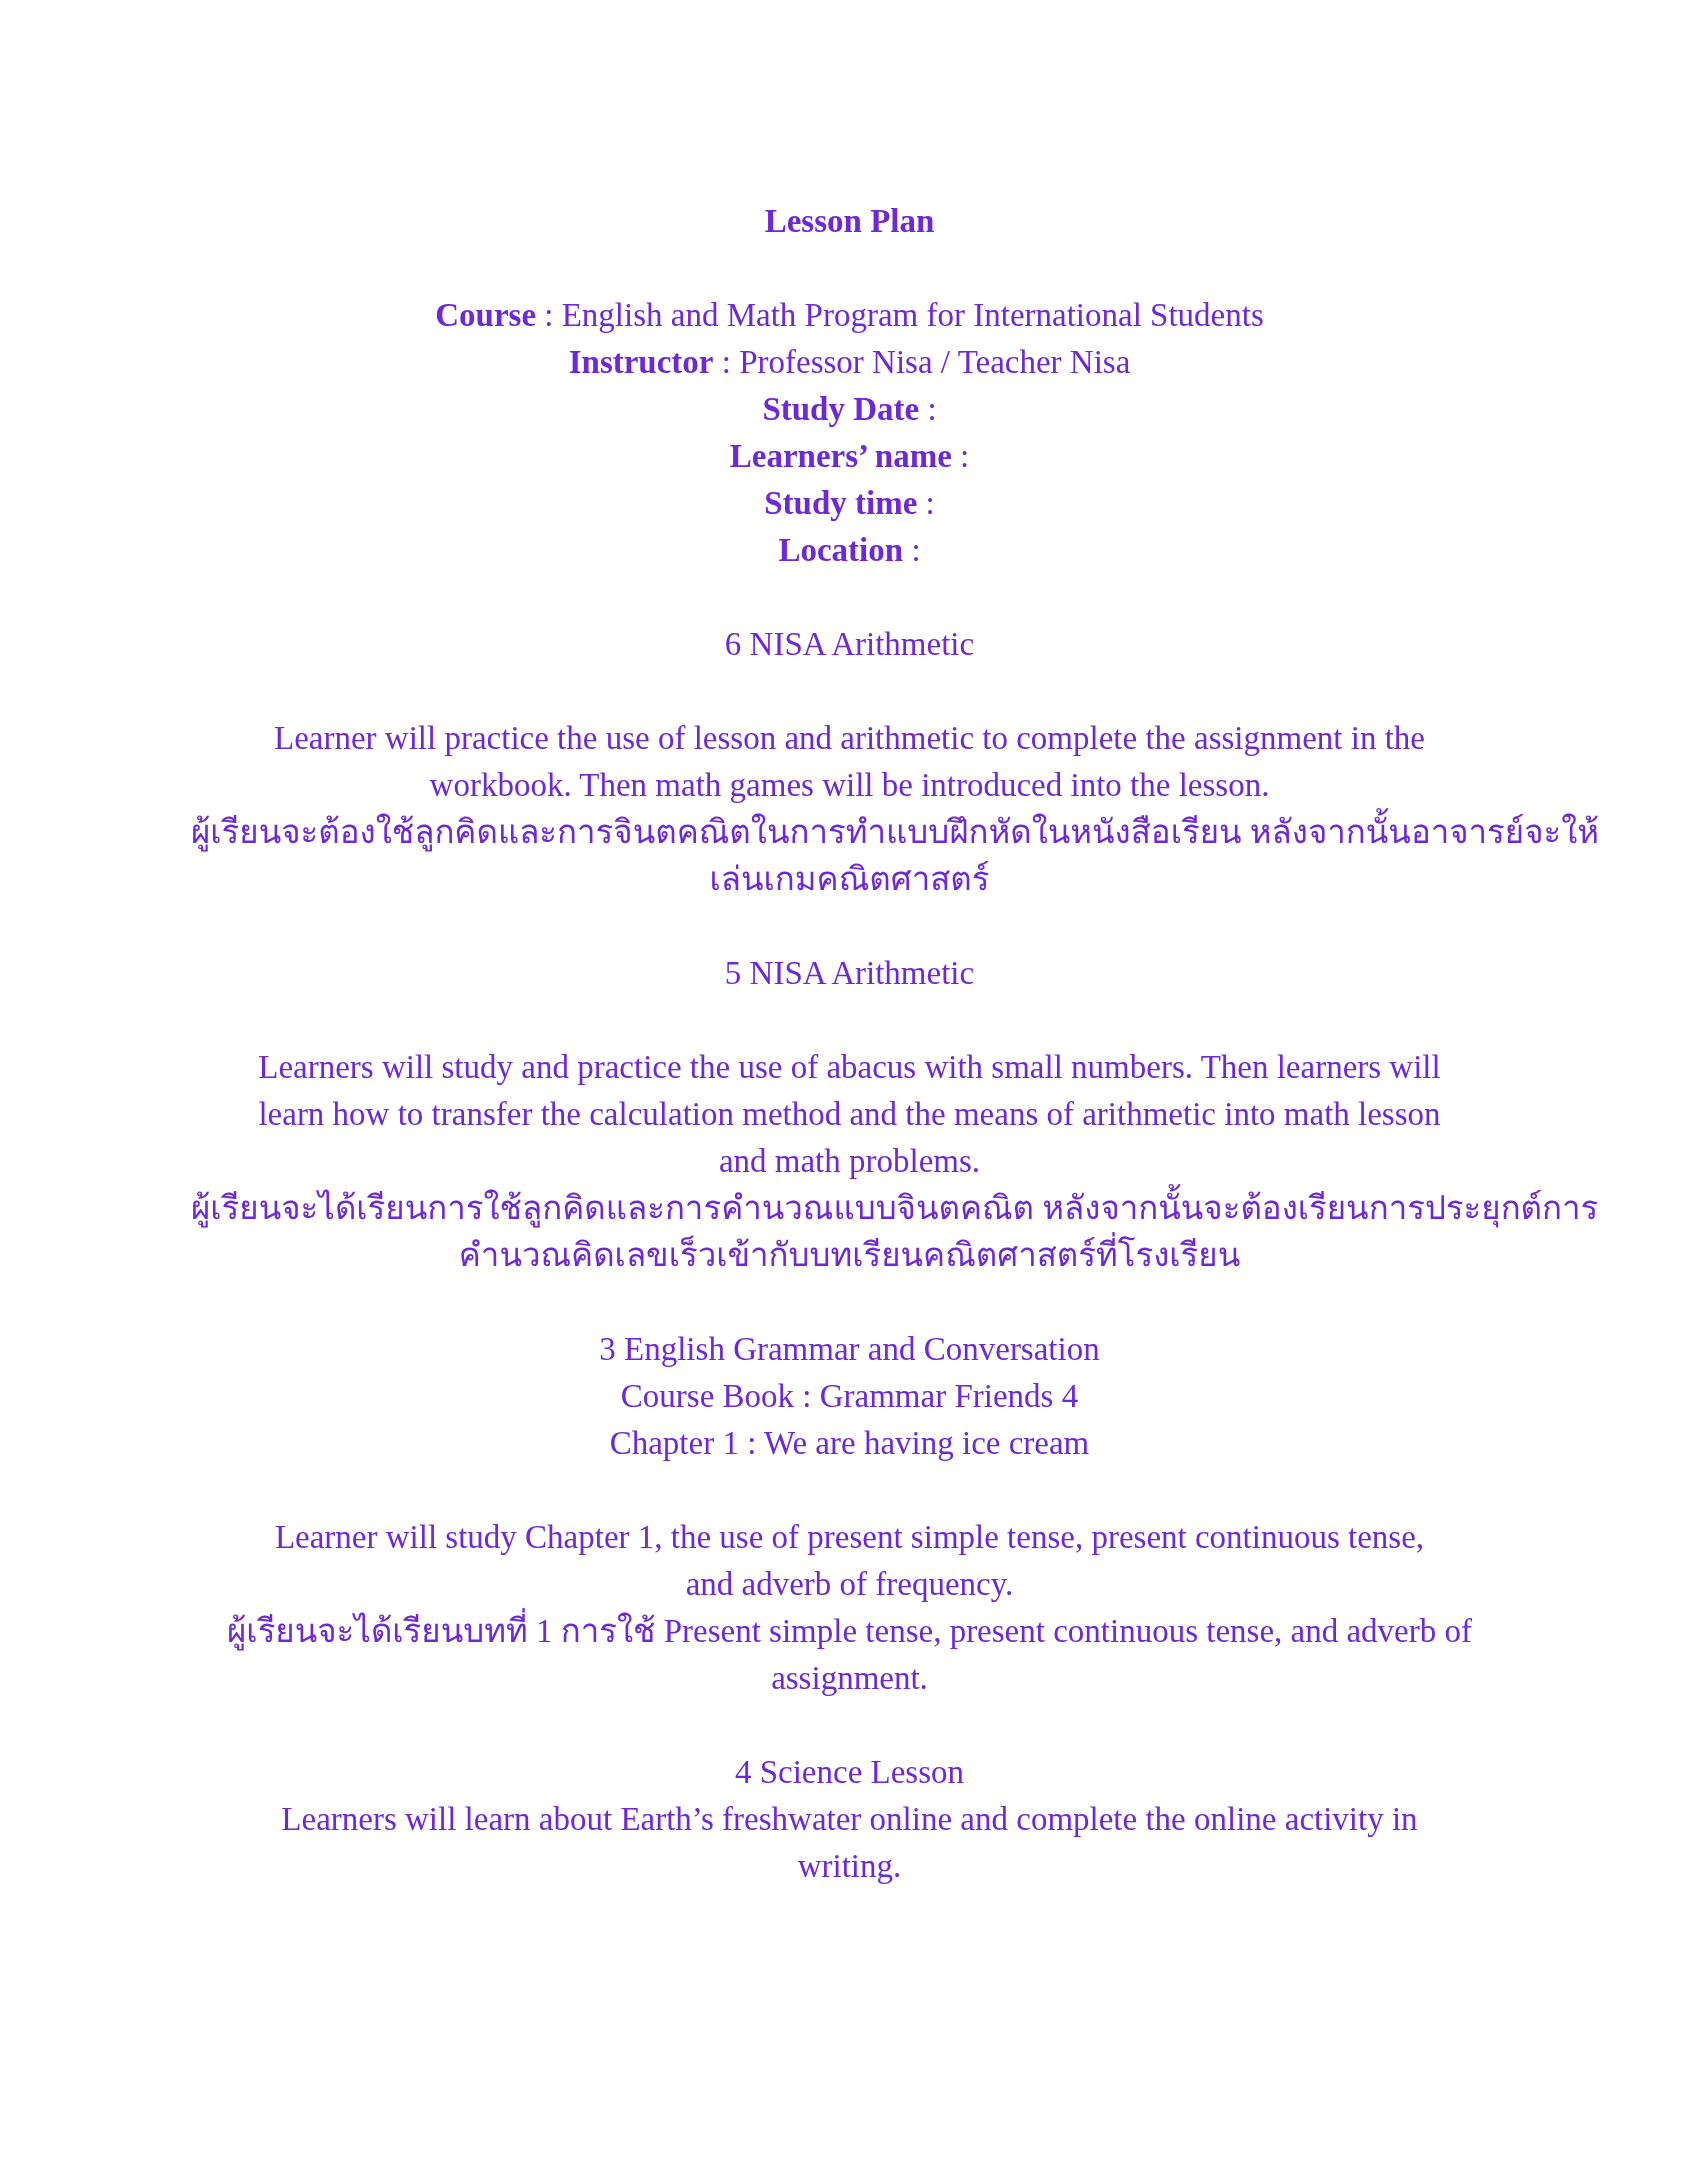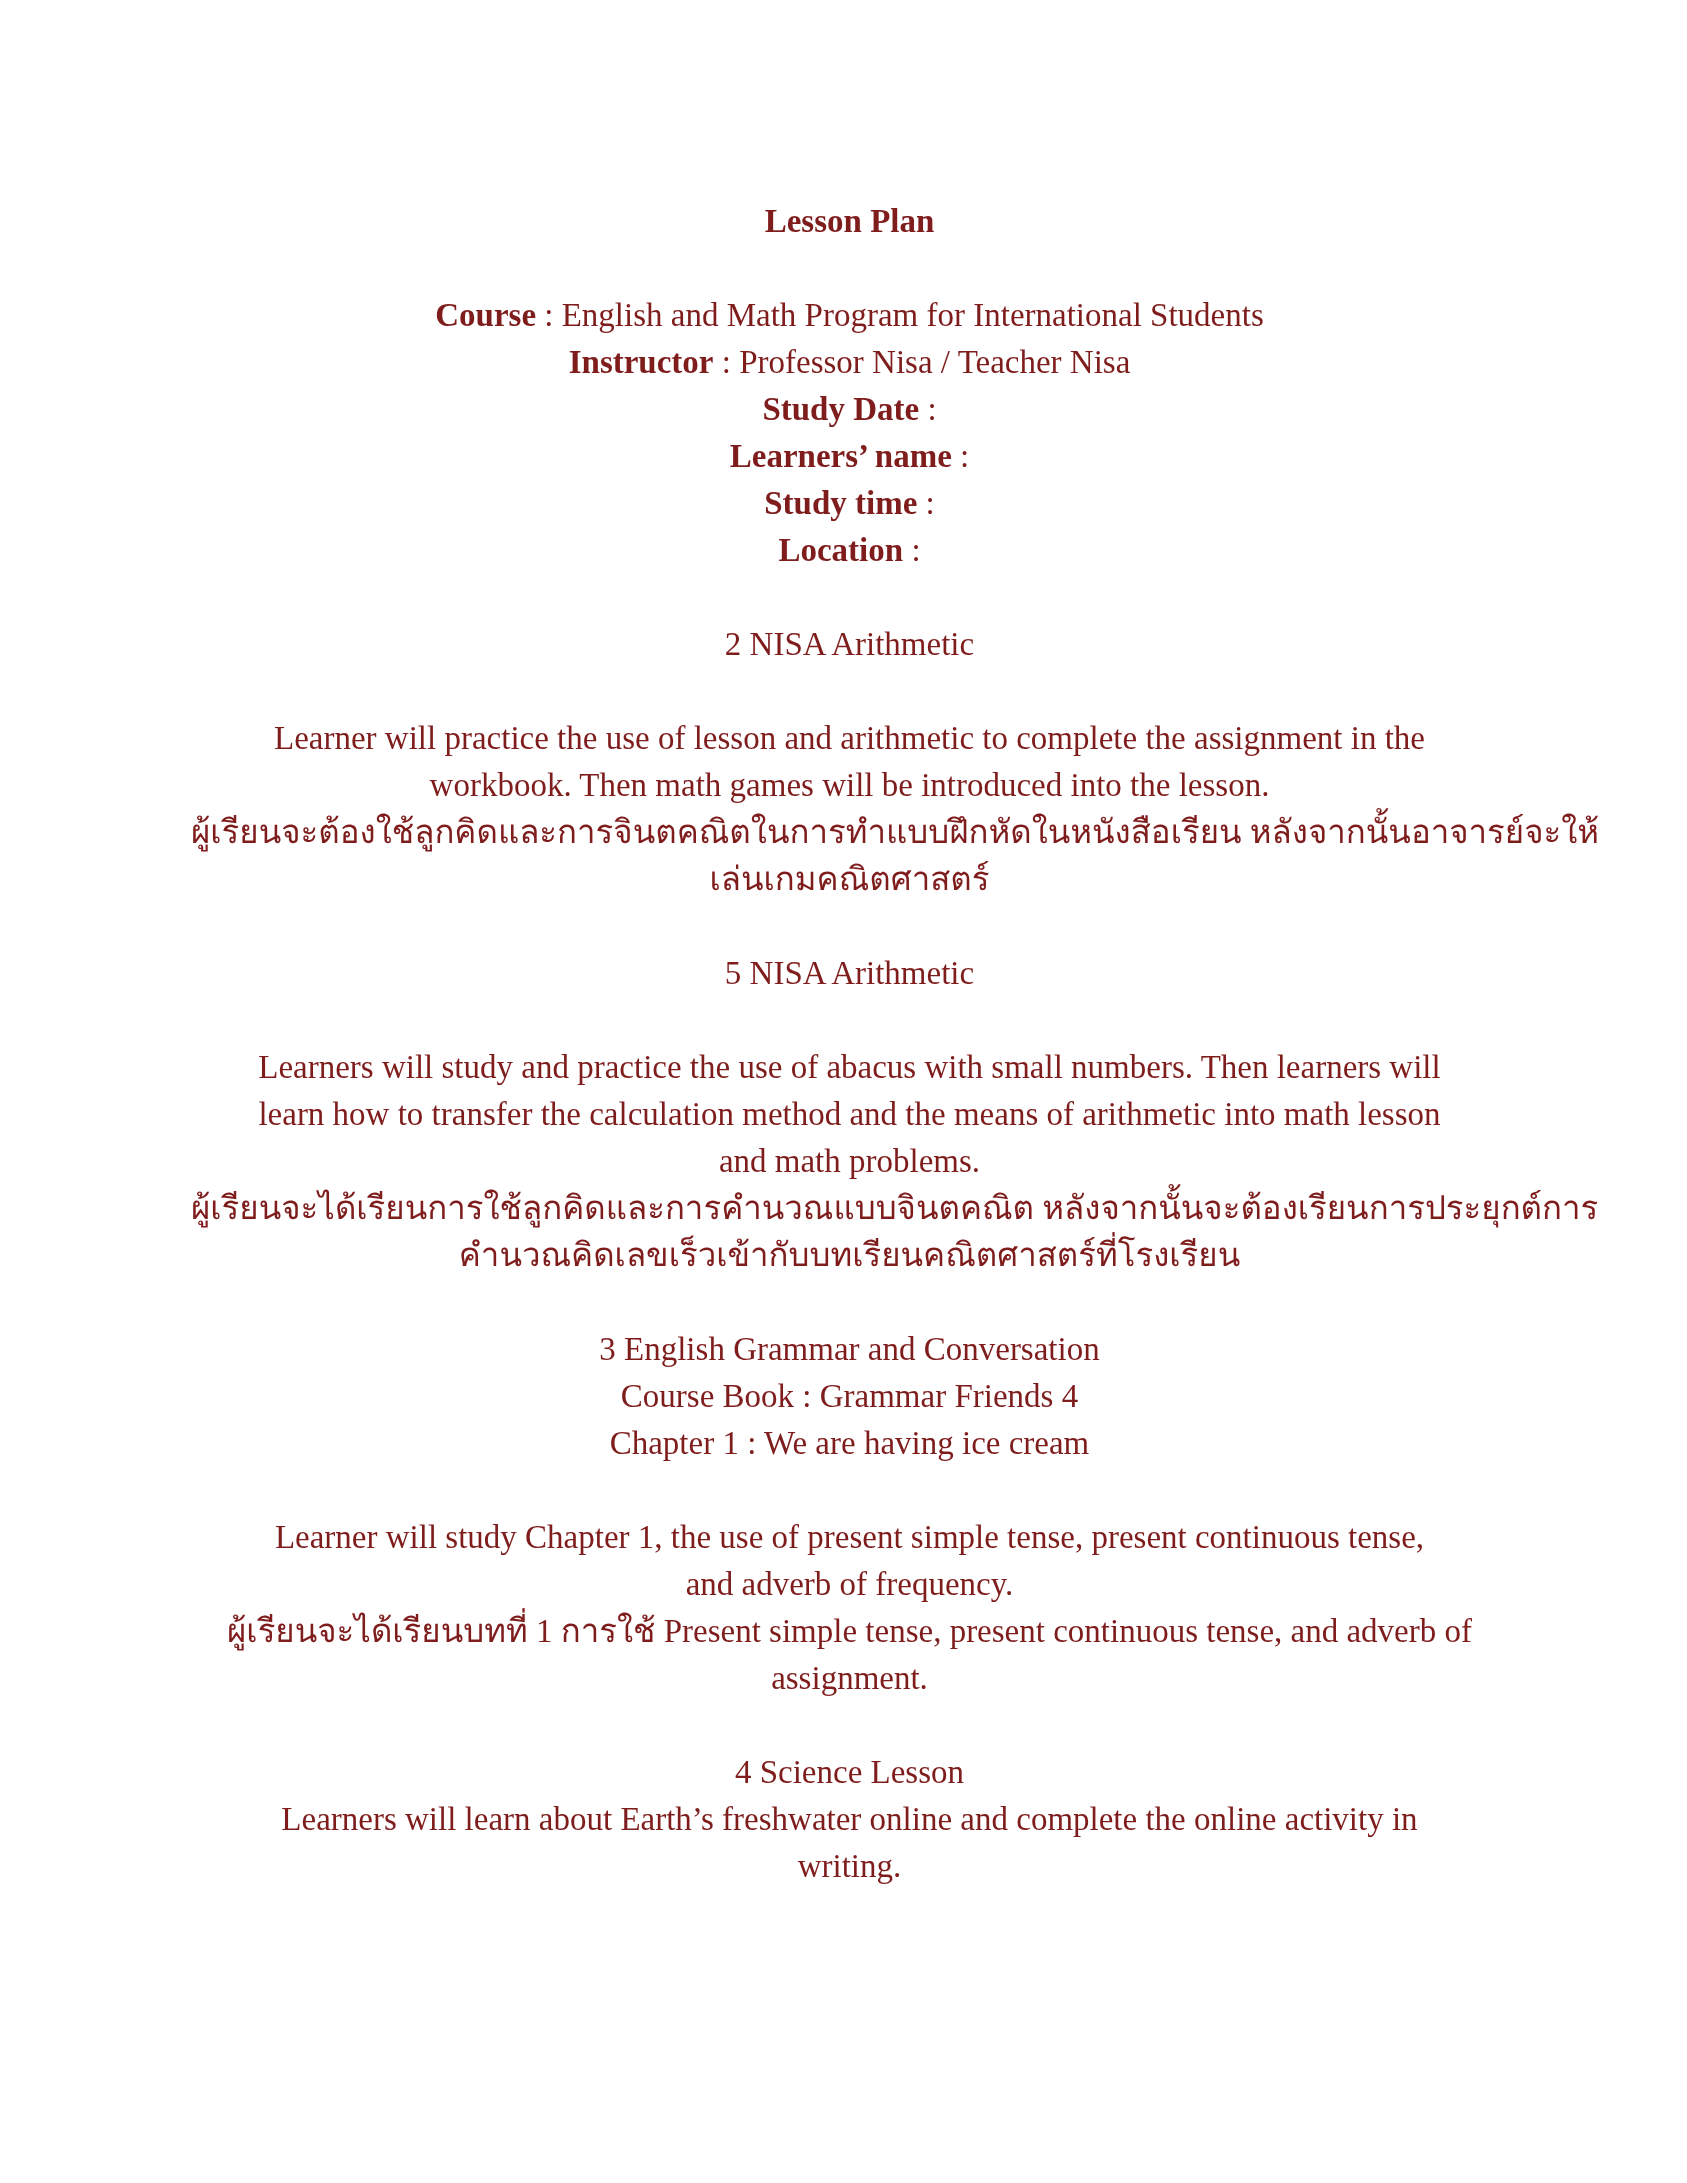--- a/index.html
+++ b/index.html
@@ -2,21 +2,21 @@
 <html style="font-size:10.6px"><head>
 <meta charset="utf-8">
 <style>
   * { margin: 0; padding: 0; box-sizing: border-box; }
   html, body { background: #ffffff; }
   body { width: 1687px; height: 2183px; position: relative; }
   .page {
     width: 1687px;
     height: 2183px;
     background: #ffffff;
-    color: #7f1d1d;
+    color: #6d28d9;
     padding: 198px 179px 0 191px;
     font-family: "Liberation Serif", "DejaVu Serif", serif;
     font-size: 33px;
     line-height: 47px;
   }
   .line {
     height: 47px;
     white-space: pre;
     text-align: center;
   }
@@ -36,21 +36,21 @@
 
   <div class="line"><span class="b">Course</span><span> : English and Math Program for International Students</span></div>
   <div class="line"><span class="b">Instructor</span><span> : Professor Nisa / Teacher Nisa</span></div>
   <div class="line"><span class="b">Study Date</span><span> :</span></div>
   <div class="line"><span class="b">Learners’ name</span><span> :</span></div>
   <div class="line"><span class="b">Study time</span><span> :</span></div>
   <div class="line"><span class="b">Location</span><span> :</span></div>
 
   <div class="line"></div>
 
-  <div class="line">2 NISA Arithmetic</div>
+  <div class="line">6 NISA Arithmetic</div>
   <div class="line"></div>
   <div class="line">Learner will practice the use of lesson and arithmetic to complete the assignment in the</div>
   <div class="line">workbook. Then math games will be introduced into the lesson.</div>
   <div class="line">ผู้เรียนจะต้องใช้ลูกคิดและการจินตคณิตในการทำแบบฝึกหัดในหนังสือเรียน หลังจากนั้นอาจารย์จะให้</div>
   <div class="line">เล่นเกมคณิตศาสตร์</div>
 
   <div class="line"></div>
 
   <div class="line">5 NISA Arithmetic</div>
   <div class="line"></div>

